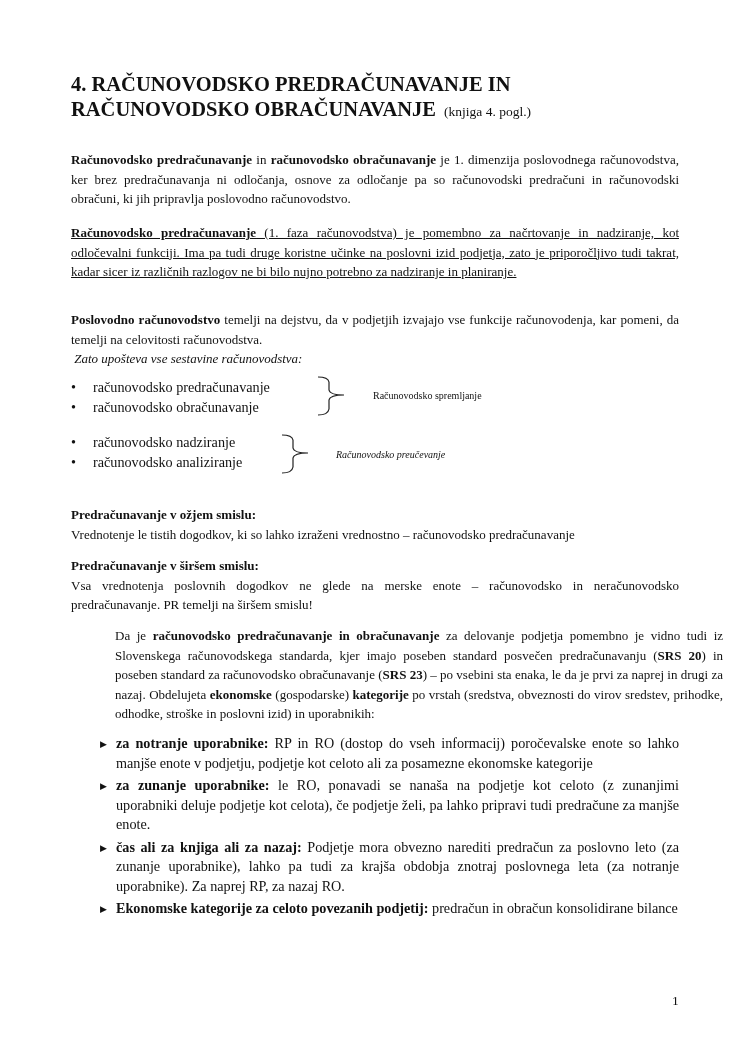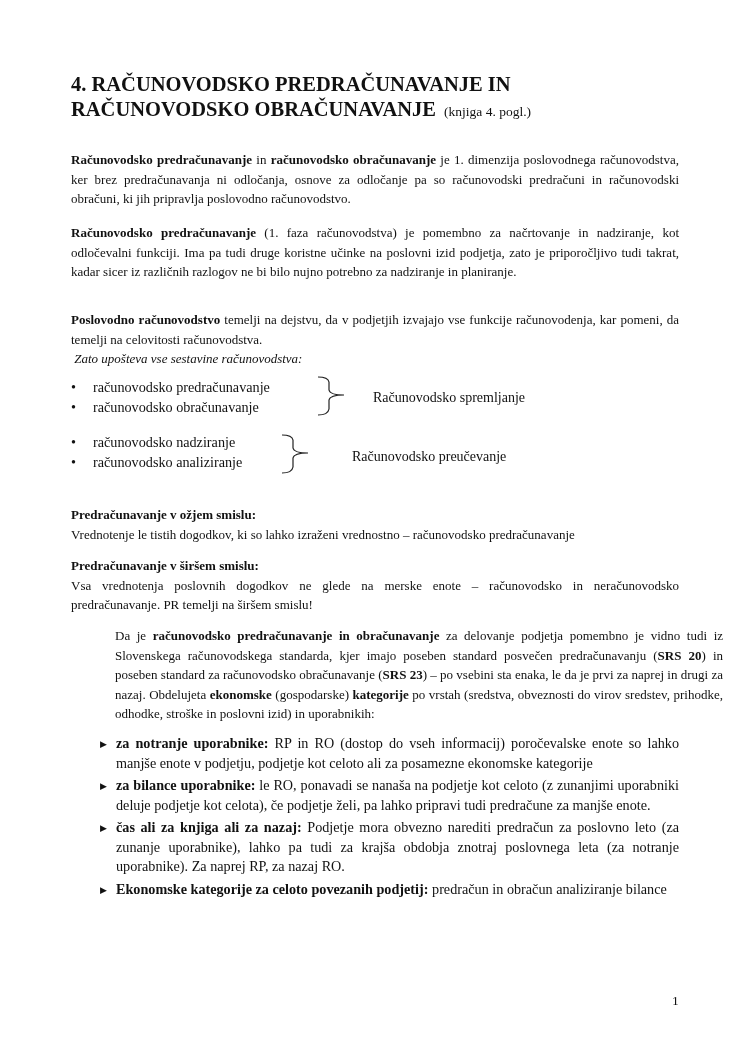--- a/index.html
+++ b/index.html
@@ -10,41 +10,41 @@
            font-weight:bold; font-size:20.5px; line-height:25px; }
   .title .sub { font-weight:normal; font-size:13.5px; margin-left:8px;text-align:center; }
   .para { position:absolute; left:71px; width:608px; font-size:13px;
           line-height:19.5px; text-align:justify; }
   .para b { font-weight:bold; }
   .blist { position:absolute; left:71px; font-size:14.2px; line-height:19.5px; }
   .blist .row { position:relative; height:19.5px; white-space:nowrap; }
   .blist .dot { position:absolute; left:0; top:0; }
   .blist .txt { position:absolute; left:22px; top:0; }
   .brace { position:absolute; }
-  .brace-label { position:absolute; font-size:14px; white-space:nowrap; }
+  .brace-label { position:absolute; font-size:10px; white-space:nowrap; }
   .ulist { position:absolute; left:96px; width:583px; font-size:14.2px; line-height:19.5px; }
   .ulist .item { position:relative; padding-left:20px; text-align:justify; margin-bottom:3px; }
   .ulist .arrow { position:absolute; left:4px; top:1px; font-size:9px; }
   .pagenum { position:absolute; left:672px; top:993px; font-size:13.5px; }
 </style>
 </head>
 <body>
 
 <div class="page">
 
   <div class="title">
     <div>4. RAČUNOVODSKO PREDRAČUNAVANJE IN</div>
     <div><span>RAČUNOVODSKO OBRAČUNAVANJE</span><span class="sub">(knjiga 4. pogl.)</span></div>
   </div>
 
   <div class="para" style="top:150px;">
     <b>Računovodsko predračunavanje</b><span> in </span><b>računovodsko obračunavanje</b><span> je 1. dimenzija poslovodnega računovodstva, ker brez predračunavanja ni odločanja, osnove za odločanje pa so računovodski predračuni in računovodski obračuni, ki jih pripravlja poslovodno računovodstvo.</span>
   </div>
 
-  <div class="para" style="top:223px;">
+  <div class="para" style="top:223px;text-decoration:underline;">
     <b>Računovodsko predračunavanje</b><span> (1. faza računovodstva) je pomembno za načrtovanje in nadziranje, kot odločevalni funkciji. Ima pa tudi druge koristne učinke na poslovni izid podjetja, zato je priporočljivo tudi takrat, kadar sicer iz različnih razlogov ne bi bilo nujno potrebno za nadziranje in planiranje.</span>
   </div>
 
   <div class="para" style="top:310px;">
     <b>Poslovodno računovodstvo</b><span> temelji na dejstvu, da v podjetjih izvajajo vse funkcije računovodenja, kar pomeni, da temelji na celovitosti računovodstva.</span><br>
     <span style="white-space:pre;font-style:italic;"> Zato upošteva vse sestavine računovodstva:</span>
   </div>
 
   <div class="blist" style="top:378px;">
     <div class="row">
@@ -67,37 +67,37 @@
         <span class="txt">računovodsko nadziranje</span>
       </div>
     <div class="row">
         <span class="dot">•</span>
         <span class="txt">računovodsko analiziranje</span>
       </div>
   </div>
   <svg class="brace" style="left:280px;top:434px;" width="34" height="40">
     <path d="M2 1 Q12 1 13 6 L13 14 Q14 19 28 19 Q14 19 13 24 L13 33 Q12 39 2 39" fill="none" stroke="#222" stroke-width="1.2"></path>
   </svg>
-  <div class="brace-label" style="left:352px;top:449px;">Računovodsko preučevanje</div>
+  <div class="brace-label" style="left:336px;top:449px;font-style:italic;">Računovodsko preučevanje</div>
 
   <div class="para" style="top:556px;">
     <b>Predračunavanje v širšem smislu:</b><br>
     <span>Vsa vrednotenja poslovnih dogodkov ne glede na merske enote – računovodsko in neračunovodsko predračunavanje. PR temelji na širšem smislu!</span>
   </div>
 
   <div class="para" style="top:505px;">
     <b>Predračunavanje v ožjem smislu:</b><br>
     <span>Vrednotenje le tistih dogodkov, ki so lahko izraženi vrednostno – računovodsko predračunavanje</span>
   </div>
 
   <div class="para" style="top:626px;margin-left:44px;">
     <span>Da je </span><b>računovodsko predračunavanje in obračunavanje</b><span> za delovanje podjetja pomembno je vidno tudi iz Slovenskega računovodskega standarda, kjer imajo poseben standard posvečen predračunavanju (</span><b>SRS 20</b><span>) in poseben standard za računovodsko obračunavanje (</span><b>SRS 23</b><span>) – po vsebini sta enaka, le da je prvi za naprej in drugi za nazaj. Obdelujeta </span><b>ekonomske</b><span> (gospodarske) </span><b>kategorije</b><span> po vrstah (sredstva, obveznosti do virov sredstev, prihodke, odhodke, stroške in poslovni izid) in uporabnikih:</span>
   </div>
 
   <div class="ulist" style="top:734px;">
     <div class="item"><span class="arrow">▶</span><b>za notranje uporabnike:</b><span> RP in RO (dostop do vseh informacij) poročevalske enote so lahko manjše enote v podjetju, podjetje kot celoto ali za posamezne ekonomske kategorije</span></div>
-    <div class="item"><span class="arrow">▶</span><b>za bilance uporabnike:</b><span> le RO, ponavadi se nanaša na podjetje kot celoto (z zunanjimi uporabniki deluje podjetje kot celota), če podjetje želi, pa lahko pripravi tudi predračune za manjše enote.</span></div>
+    <div class="item"><span class="arrow">▶</span><b>za zunanje uporabnike:</b><span> le RO, ponavadi se nanaša na podjetje kot celoto (z zunanjimi uporabniki deluje podjetje kot celota), če podjetje želi, pa lahko pripravi tudi predračune za manjše enote.</span></div>
     <div class="item"><span class="arrow">▶</span><b>čas ali za knjiga ali za nazaj:</b><span> Podjetje mora obvezno narediti predračun za poslovno leto (za zunanje uporabnike), lahko pa tudi za krajša obdobja znotraj poslovnega leta (za notranje uporabnike). Za naprej RP, za nazaj RO.</span></div>
-    <div class="item"><span class="arrow">▶</span><b>Ekonomske kategorije za celoto povezanih podjetij:</b><span> predračun in obračun analiziranje bilance</span></div>
+    <div class="item"><span class="arrow">▶</span><b>Ekonomske kategorije za celoto povezanih podjetij:</b><span> predračun in obračun konsolidirane bilance</span></div>
   </div>
 
   <div class="pagenum">1</div>
 </div>
 
 </body></html>

